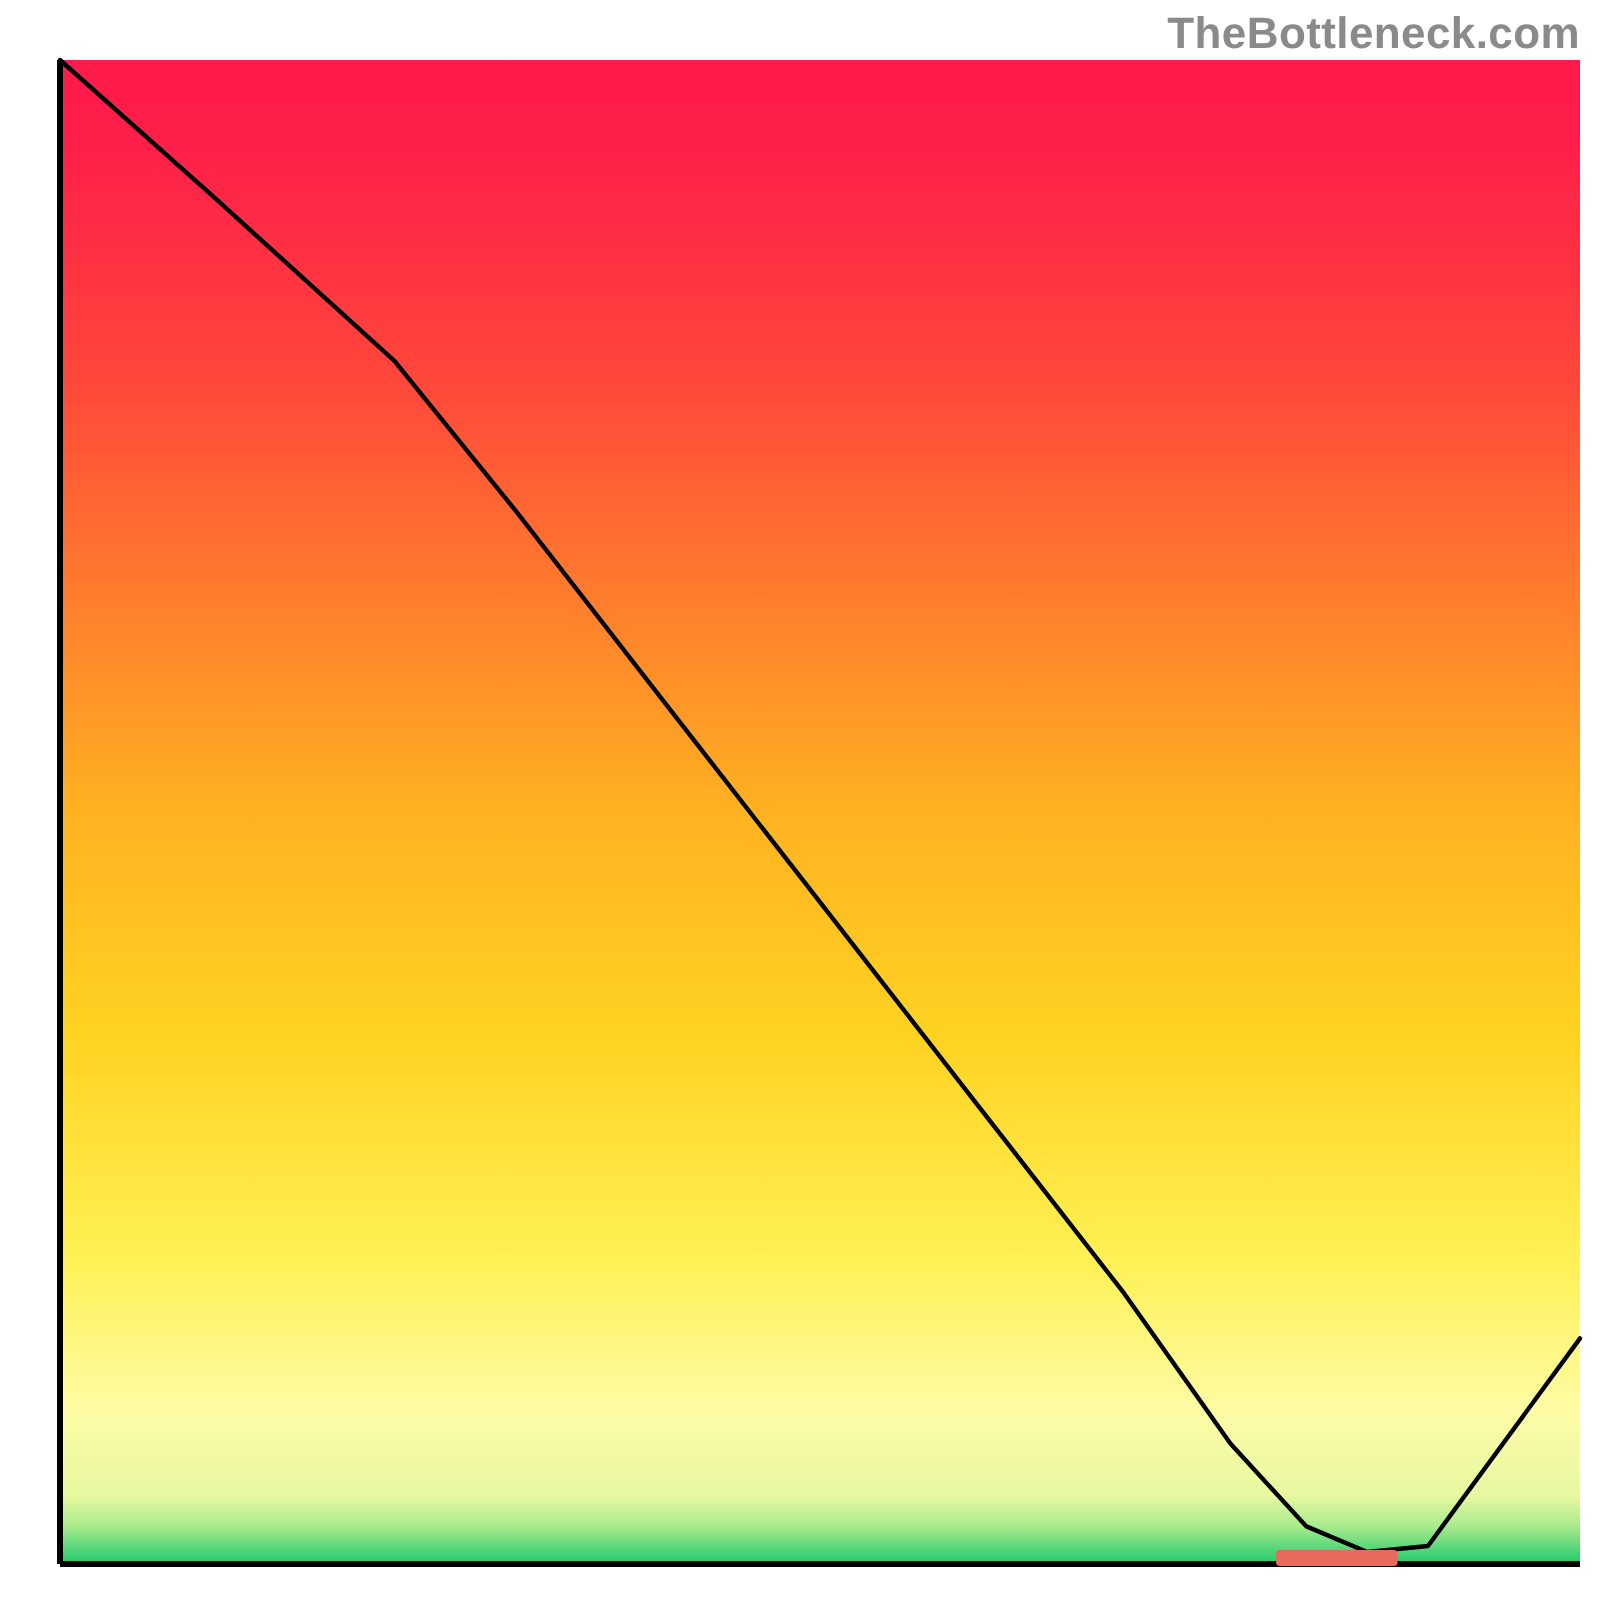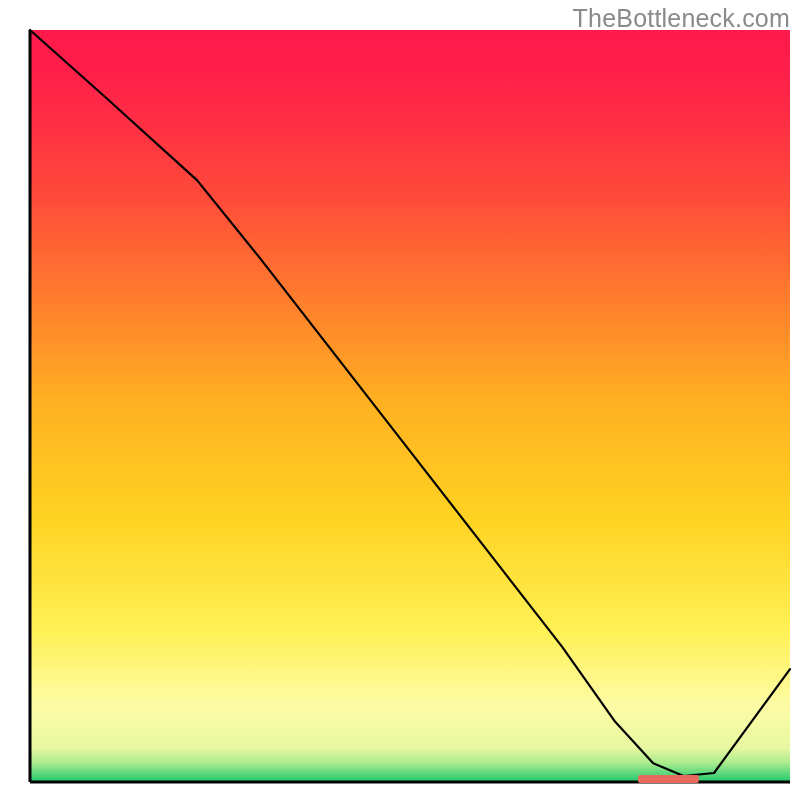--- a/index.html
+++ b/index.html
@@ -13,22 +13,22 @@
   }
   .stage {
     position: relative;
     width: 800px;
     height: 800px;
   }
   .watermark {
     position: absolute;
     top: 4px;
     right: 10px;
-    font-size: 25px;
-    font-weight: 400;
+    font-size: 22px;
+    font-weight: 700;
     color: #8a8a8a;
     letter-spacing: 0.2px;
     user-select: none;
   }
   svg {
     display: block;
   }
   .curve {
     fill: none;
     stroke: #000000;

